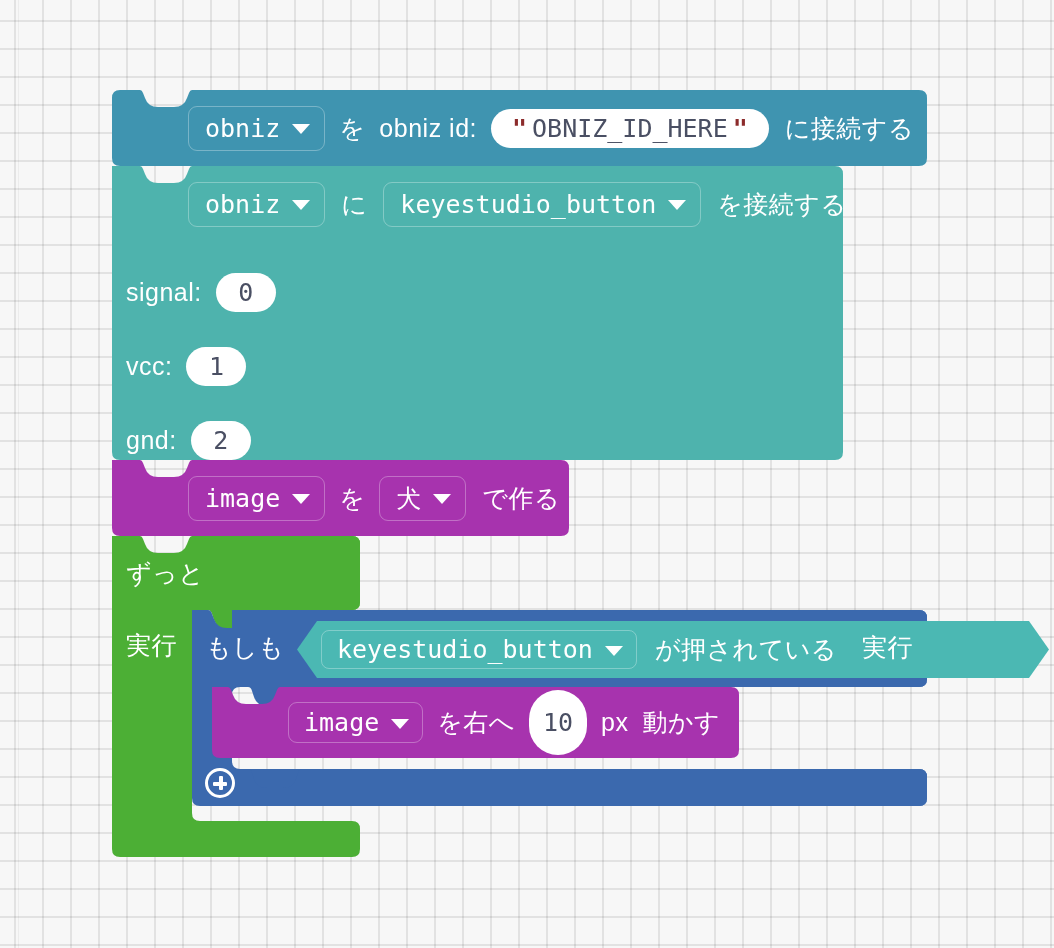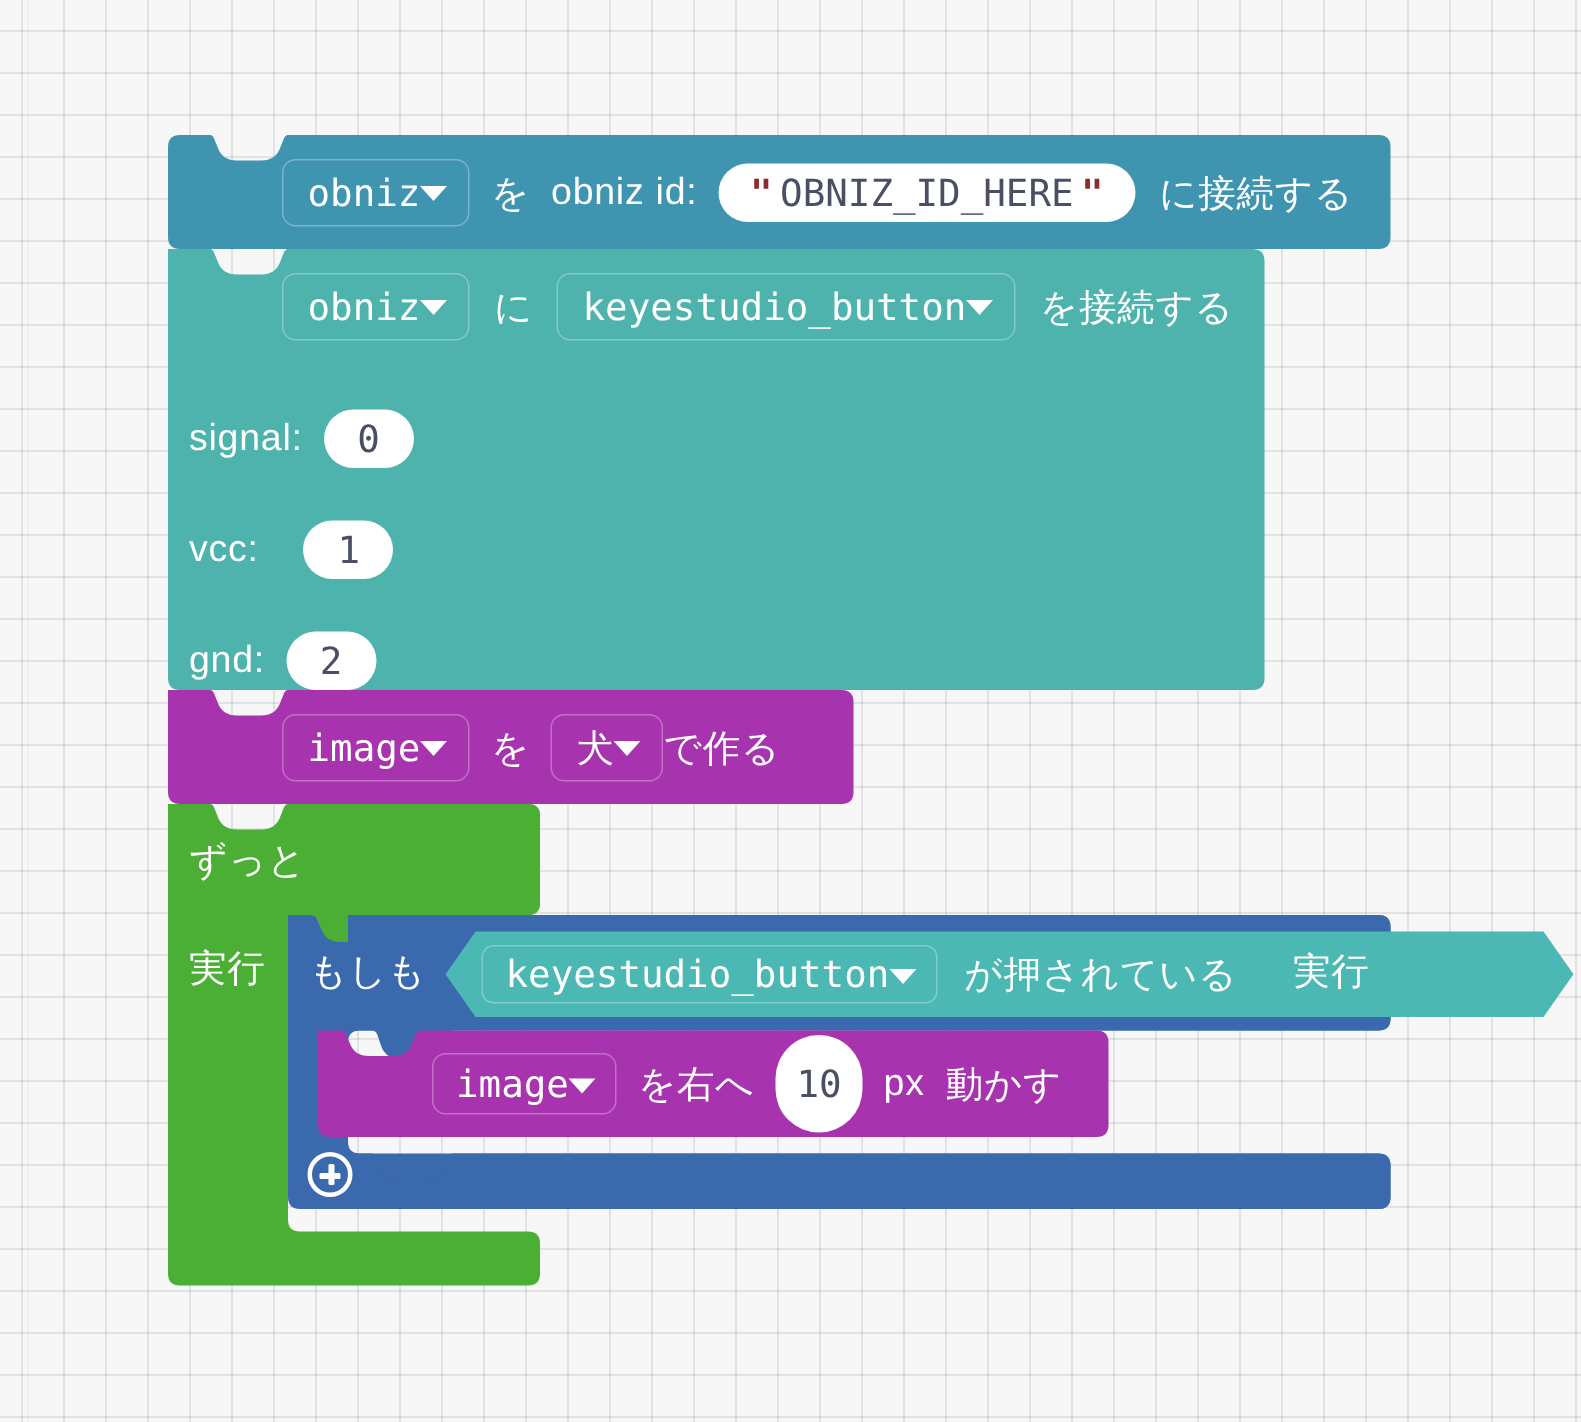--- a/index.html
+++ b/index.html
@@ -59,20 +59,21 @@
     font-family: Liberation Sans, sans-serif;
     font-size: 25px;
     color: #ffffff;
     letter-spacing: 0.5px;
   }
 
   
   .dropdown {
     display: inline-flex;
     align-items: center;
+    gap: 12px;
     padding: 9px 14px 9px 16px;
     border-radius: 9px;
     border: 1px solid rgba(255,255,255,0.30);
     font-family: "DejaVu Sans Mono", "Liberation Mono", monospace;
     font-size: 25px;
     color: #ffffff;
     cursor: pointer;
   }
   .caret {
     width: 0; height: 0;
@@ -175,21 +176,21 @@
       </span>
       <span class="lbl" style="margin-left:16px;">を接続する</span>
     </div>
 
     <div class="row" style="left:14px; top:97px; height:58px;">
       <span class="lbl-mono">signal:</span>
       <span class="numfield" style="margin-left:14px;">
         <span>0</span>
       </span>
     </div>
-    <div class="row" style="left:14px; top:171px; height:58px;gap:16px;">
+    <div class="row" style="left:14px; top:171px; height:58px;">
       <span class="lbl-mono">vcc:</span>
       <span class="numfield" style="margin-left:14px;">
         <span>1</span>
       </span>
     </div>
     <div class="row" style="left:14px; top:245px; height:58px;">
       <span class="lbl-mono">gnd:</span>
       <span class="numfield" style="margin-left:14px;">
         <span>2</span>
       </span>
@@ -206,21 +207,21 @@
     <div class="row" style="left:0; top:0; height:76px; padding-left:76px;">
       <span class="dropdown">
         <span>image</span>
         <span class="caret"></span>
       </span>
       <span class="lbl" style="margin:0 14px;">を</span>
       <span class="dropdown">
         <span>犬</span>
         <span class="caret"></span>
       </span>
-      <span class="lbl" style="">で作る</span>
+      <span class="lbl" style="margin-left:16px;">で作る</span>
     </div>
   </div>
 
   <div class="blk" style="left:112px; top:536px; width:248px; height:322px;">
     <svg width="260" height="326" style="position:absolute;left:0;top:0;overflow:visible;">
       <path d="M0,0 L28,0 Q30,0 31,3 L33,8
                Q36,17 46,17 L62,17 Q72,17 75,8 L77,3 Q78,0 80,0
                L240,0 Q248,0 248,8 L248,66 Q248,74 240,74
                L88,74 Q80,74 80,82 L80,277 Q80,285 88,285
                L240,285 Q248,285 248,293 L248,313 Q248,321 240,321

